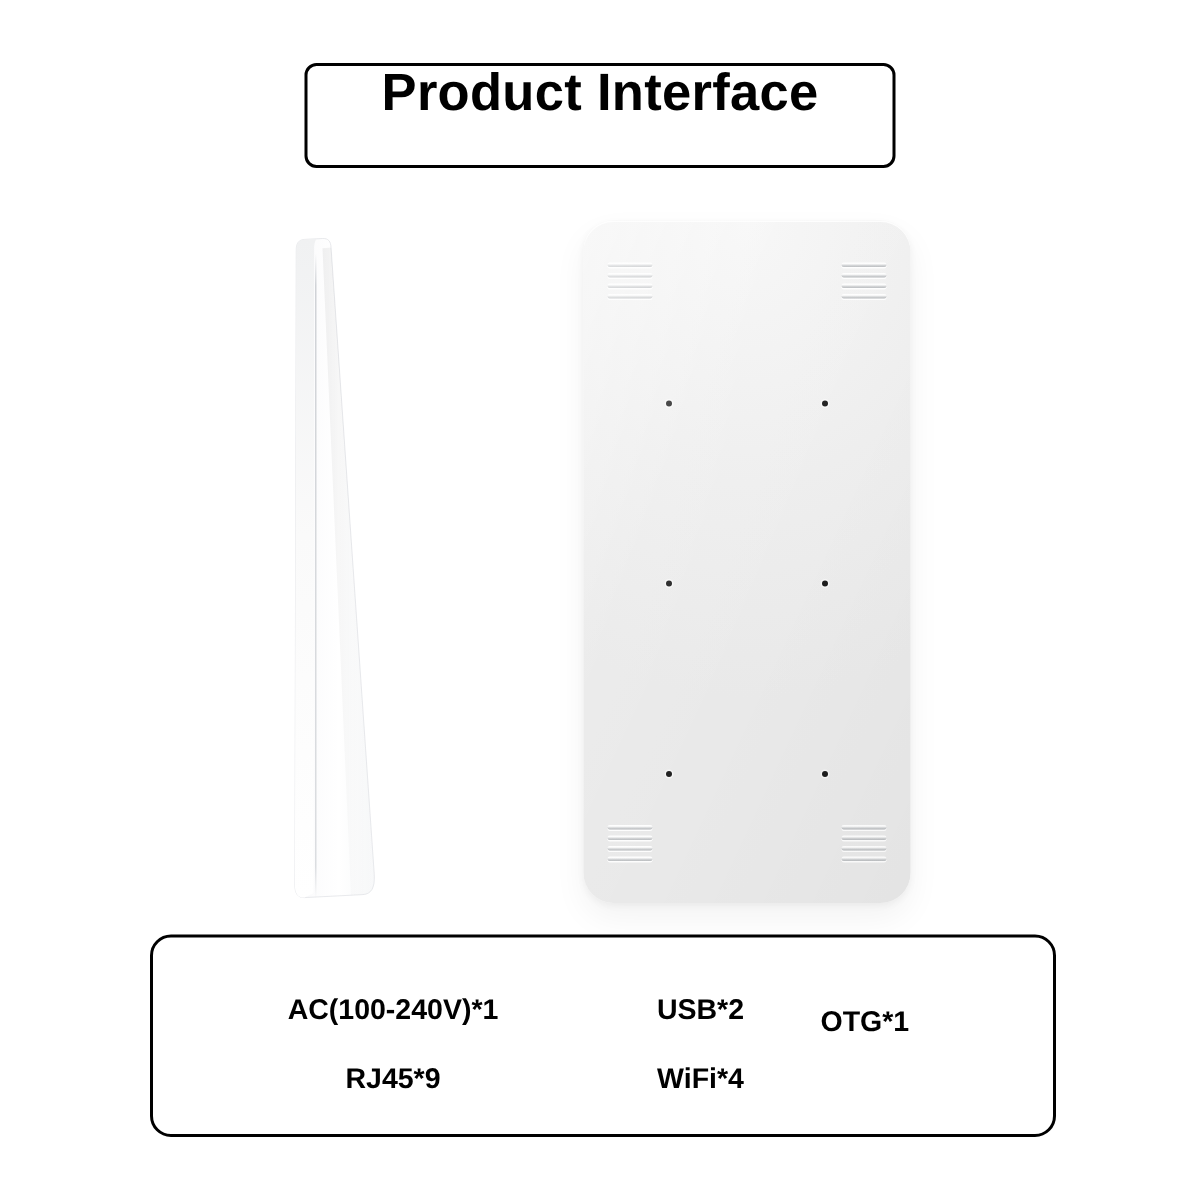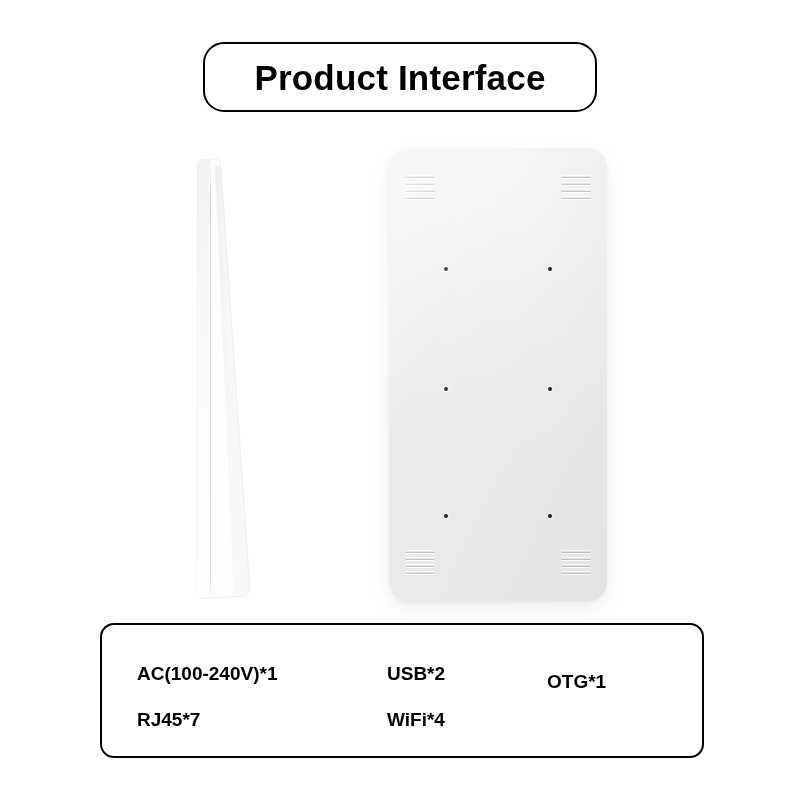--- a/index.html
+++ b/index.html
@@ -17,24 +17,23 @@
   }
 
   
   #title-box {
     position: absolute;
     left: 203px;
     top: 42px;
     width: 394px;
     height: 70px;
     border: 2px solid #000000;
-    border-radius: 21px;
+    border-radius: 8px;
     box-sizing: border-box;
     display: flex;
-    align-items: center;
     justify-content: center;
     background: #ffffff;
   }
   #title-text {
     font-size: 35px;
     font-weight: 700;
     color: #000000;
     letter-spacing: 0.2px;
     line-height: 1;
   }
@@ -152,20 +151,21 @@
     position: absolute;
     left: 100px;
     top: 623px;
     width: 604px;
     height: 135px;
     border: 2px solid #000000;
     border-radius: 14px;
     box-sizing: border-box;
     background: #ffffff;
     padding: 26px 0 0 0;
+    text-align: center;
   }
   .spec-row {
     display: flex;
     align-items: center;
     height: 46px;
     padding-left: 35px;
   }
   .spec-item {
     font-size: 19px;
     font-weight: 700;
@@ -280,17 +280,17 @@
 
 <div id="specs-box">
 
   <div class="spec-row">
     <span class="spec-item spec-col-1">AC(100-240V)*1</span>
     <span class="spec-item spec-col-2">USB*2</span>
     <span class="spec-item spec-col-3">OTG*1</span>
   </div>
 
   <div class="spec-row">
-    <span class="spec-item spec-col-1">RJ45*7</span>
+    <span class="spec-item spec-col-1">RJ45*9</span>
     <span class="spec-item spec-col-2">WiFi*4</span>
   </div>
 
 </div>
 
 </body></html>

